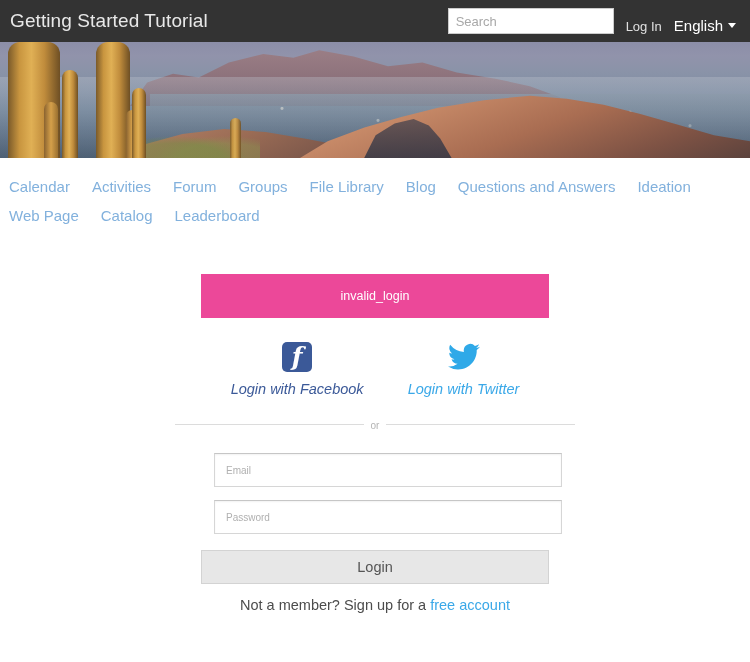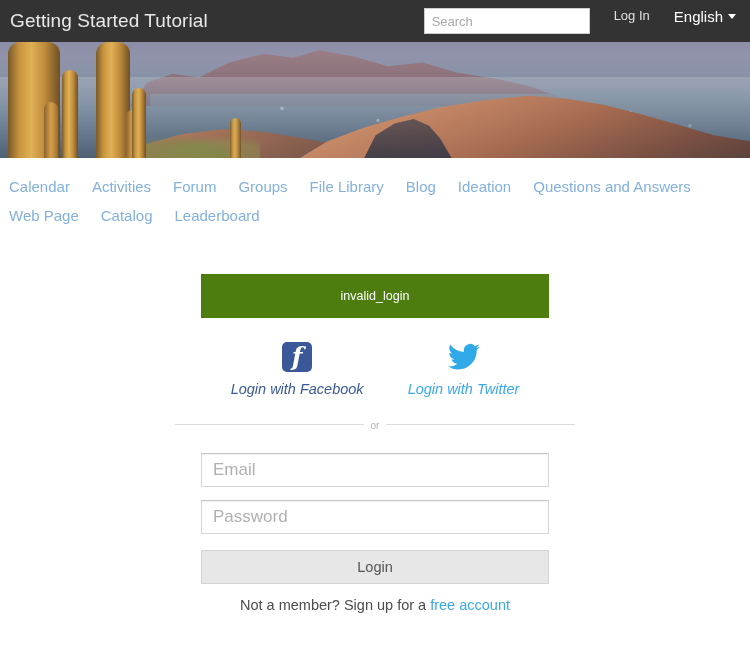--- a/index.html
+++ b/index.html
@@ -23,22 +23,22 @@
   .site-title {
     color: #e8e8e8;
     font-size: 19px;
     font-weight: 400;
     letter-spacing: .1px;
     white-space: nowrap;
   }
   .topbar-right {
     margin-left: auto;
     display: flex;
-    align-items: flex-start;
-    gap: 24px;
+    align-items: flex-end;
+    gap: 12px;
   }
   .search-input {
     width: 166px;
     height: 26px;
     border: 1px solid #cccccc;
     background: #ffffff;
     padding: 0 7px;
     font-size: 13px;
     color: #444;
     font-family: "Liberation Sans", sans-serif;
@@ -175,21 +175,21 @@
     white-space: nowrap;
   }
 
   
   .content {
     width: 348px;
     margin: 0 auto;
     padding-top: 44px;
   }
   .alert {
-    background: #4d7c0f;
+    background: #ec4899;
     color: #ffffff;
     font-size: 12.5px;
     text-align: center;
     padding: 15px 10px;
     margin-bottom: 22px;
   }
   .social-row {
     display: flex;
     justify-content: center;
     gap: 44px;
@@ -250,26 +250,27 @@
     font-size: 10px;
   }
 
   .field {
     width: 100%;
     height: 34px;
     border: 1px solid #d6d6d6;
     border-top-color: #c6c6c6;
     background: #ffffff;
     padding: 0 11px;
-    font-size: 17px;
+    font-size: 10px;
     color: #6d28d9;
     font-family: "Liberation Sans", sans-serif;
     margin-bottom: 13px;
     outline: none;
     box-shadow: inset 0 1px 2px rgba(0,0,0,.055);
+    margin-left: 13px;
   }
   .field::placeholder { color: #b0b0b0; }
 
   .login-btn {
     width: 100%;
     height: 34px;
     background: #e7e7e7;
     border: 1px solid #d3d3d3;
     color: #555555;
     font-size: 14.5px;
@@ -319,22 +320,22 @@
 </div>
 
 <div class="navwrap">
   <div class="navrow">
     <a class="nav-link" href="#">Calendar</a>
     <a class="nav-link" href="#">Activities</a>
     <a class="nav-link" href="#">Forum</a>
     <a class="nav-link" href="#">Groups</a>
     <a class="nav-link" href="#">File Library</a>
     <a class="nav-link" href="#">Blog</a>
+    <a class="nav-link" href="#">Questions and Answers</a>
     <a class="nav-link" href="#">Ideation</a>
-    <a class="nav-link" href="#">Questions and Answers</a>
     <a class="nav-link" href="#">Web Page</a>
     <a class="nav-link" href="#">Catalog</a>
     <a class="nav-link" href="#">Leaderboard</a>
   </div>
 </div>
 
 <div class="content">
 
   <div class="alert">invalid_login</div>
 

